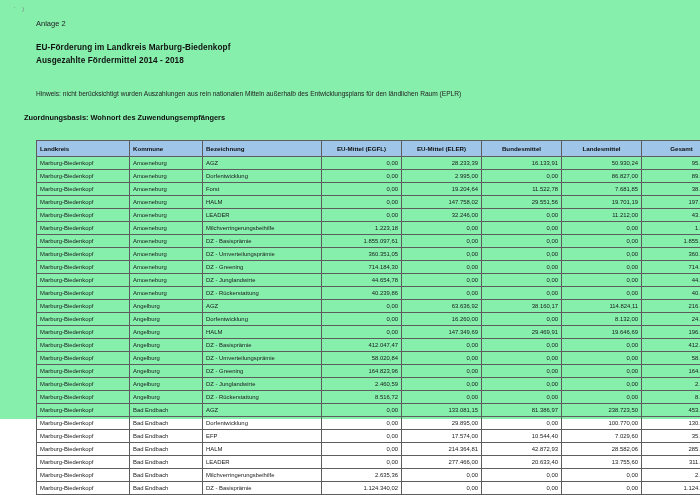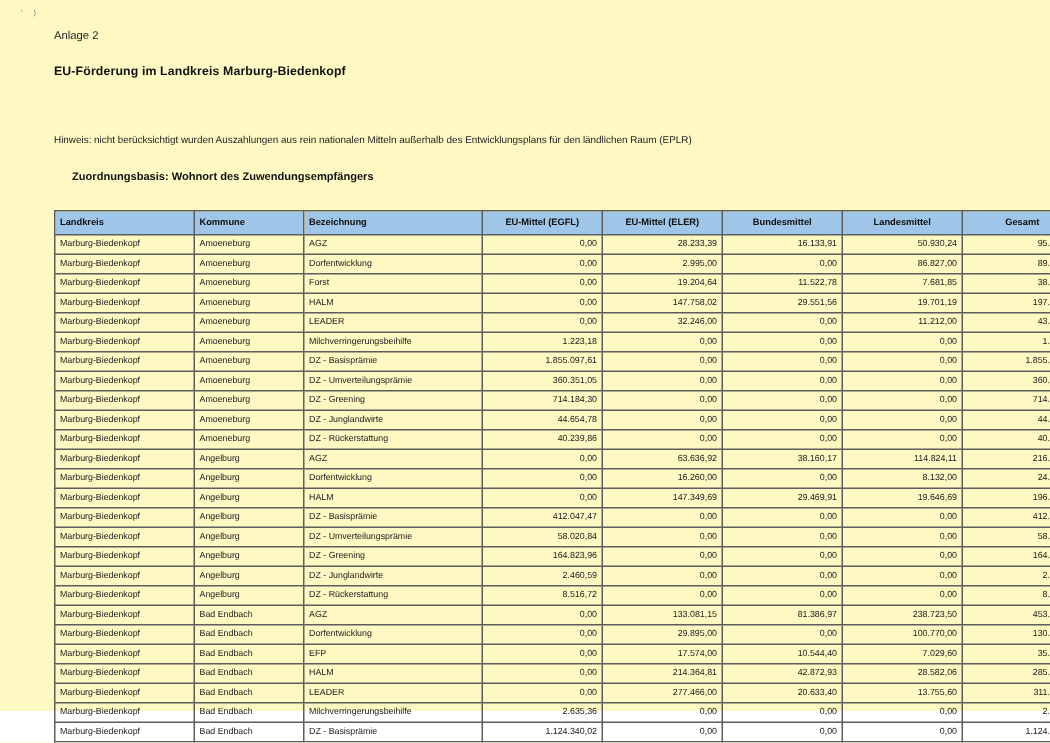--- a/index.html
+++ b/index.html
@@ -12,22 +12,22 @@
     background: #ffffff;
     font-family: "Liberation Sans", sans-serif;
     color: #1a1a1a;
     overflow: hidden;
     position: relative;
   }
   .page {
     position: absolute;
     top: 0; left: 0;
     width: 700px;
-    height: 474px;
-    background: #fef9c3;
+    height: 419px;
+    background: #86efac;
   }
   .corner-marks {
     position: absolute;
     top: 6px;
     left: 14px;
     font-size: 5px;
     color: #777;
     letter-spacing: 3px;
   }
   .anlage {
@@ -53,21 +53,21 @@
   .hinweis {
     position: absolute;
     top: 90px;
     left: 36px;
     font-size: 6.6px;
     color: #222;
   }
   .zuordnung {
     position: absolute;
     top: 113px;
-    left: 48px;
+    left: 24px;
     font-size: 7.4px;
     font-weight: bold;
     color: #111;
   }
   table.data {
     position: absolute;
     top: 140px;
     left: 36px;
     width: 628px;
     border-collapse: collapse;
@@ -101,20 +101,21 @@
 <body>
 
 <div class="page">
 
   <div class="corner-marks">' )</div>
 
   <div class="anlage">Anlage 2</div>
 
   <div class="titleblock">
     <div class="t">EU-Förderung im Landkreis Marburg-Biedenkopf</div>
+    <div class="t">Ausgezahlte Fördermittel 2014 - 2018</div>
   </div>
 
   <div class="hinweis">Hinweis: nicht berücksichtigt wurden Auszahlungen aus rein nationalen Mitteln außerhalb des Entwicklungsplans für den ländlichen Raum (EPLR)</div>
 
   <div class="zuordnung">Zuordnungsbasis: Wohnort des Zuwendungsempfängers</div>
 
   <table class="data">
     <thead>
       <tr>
         <th class="c-kreis">Landkreis</th>

